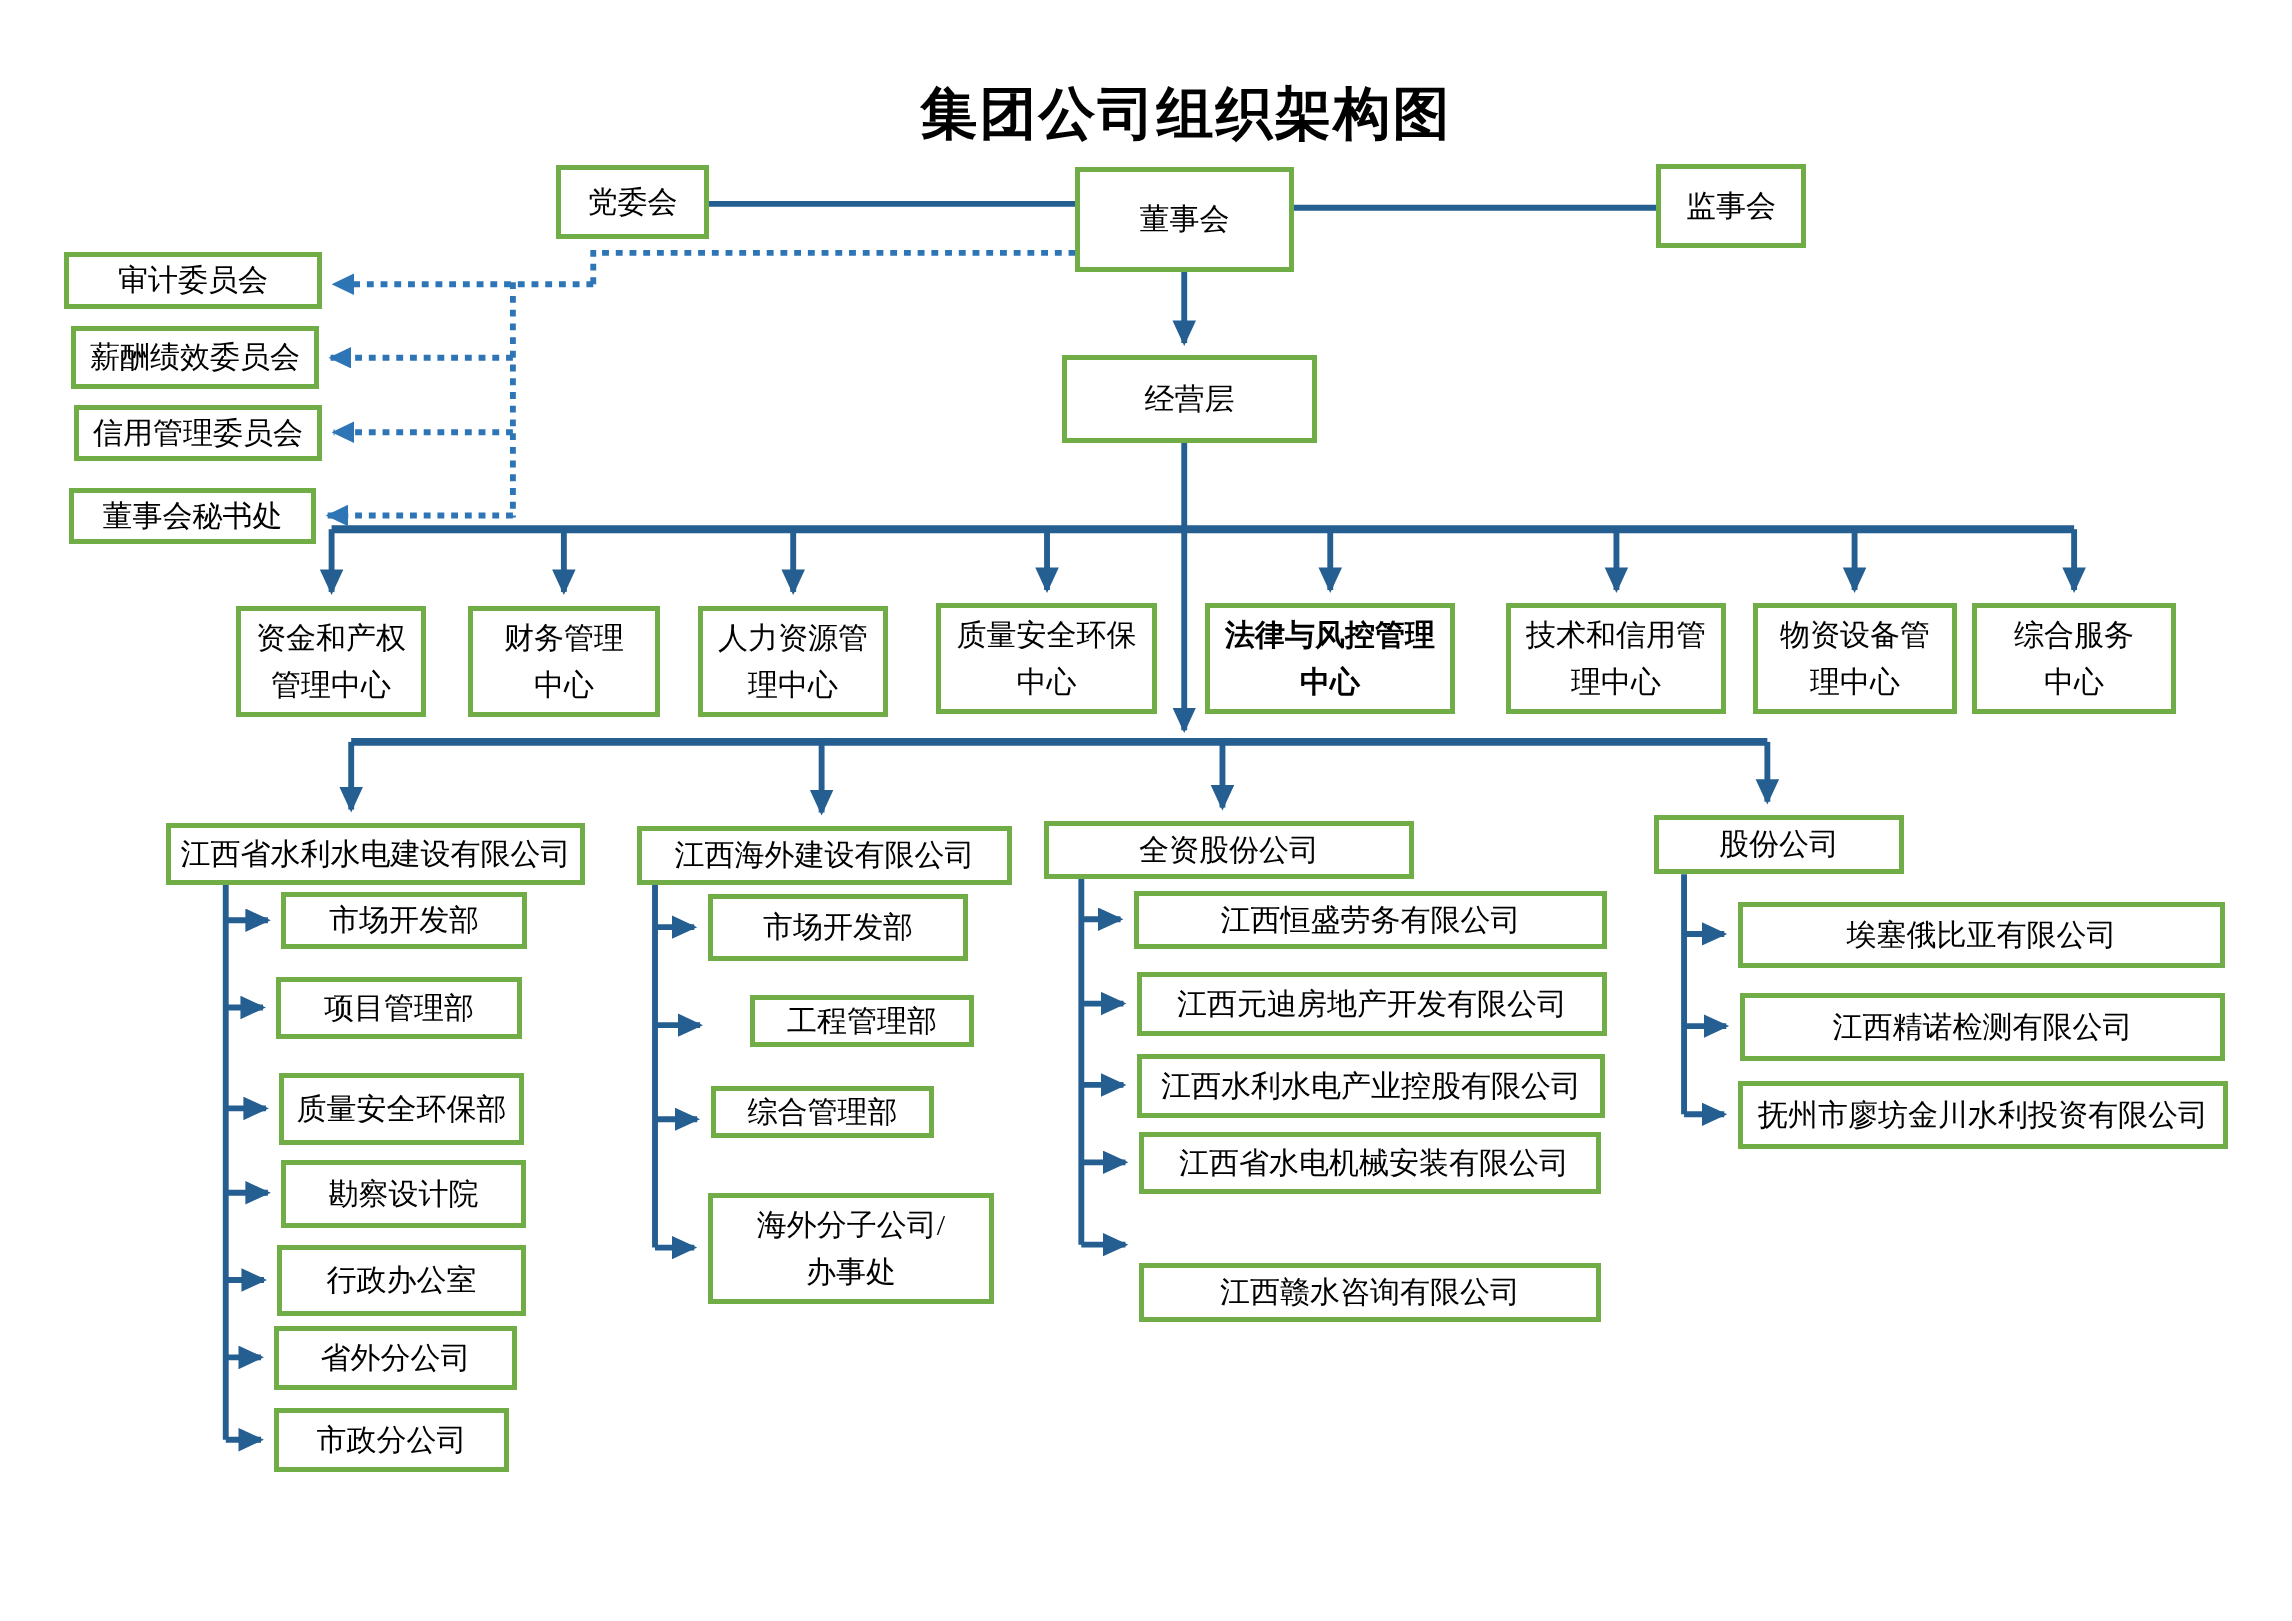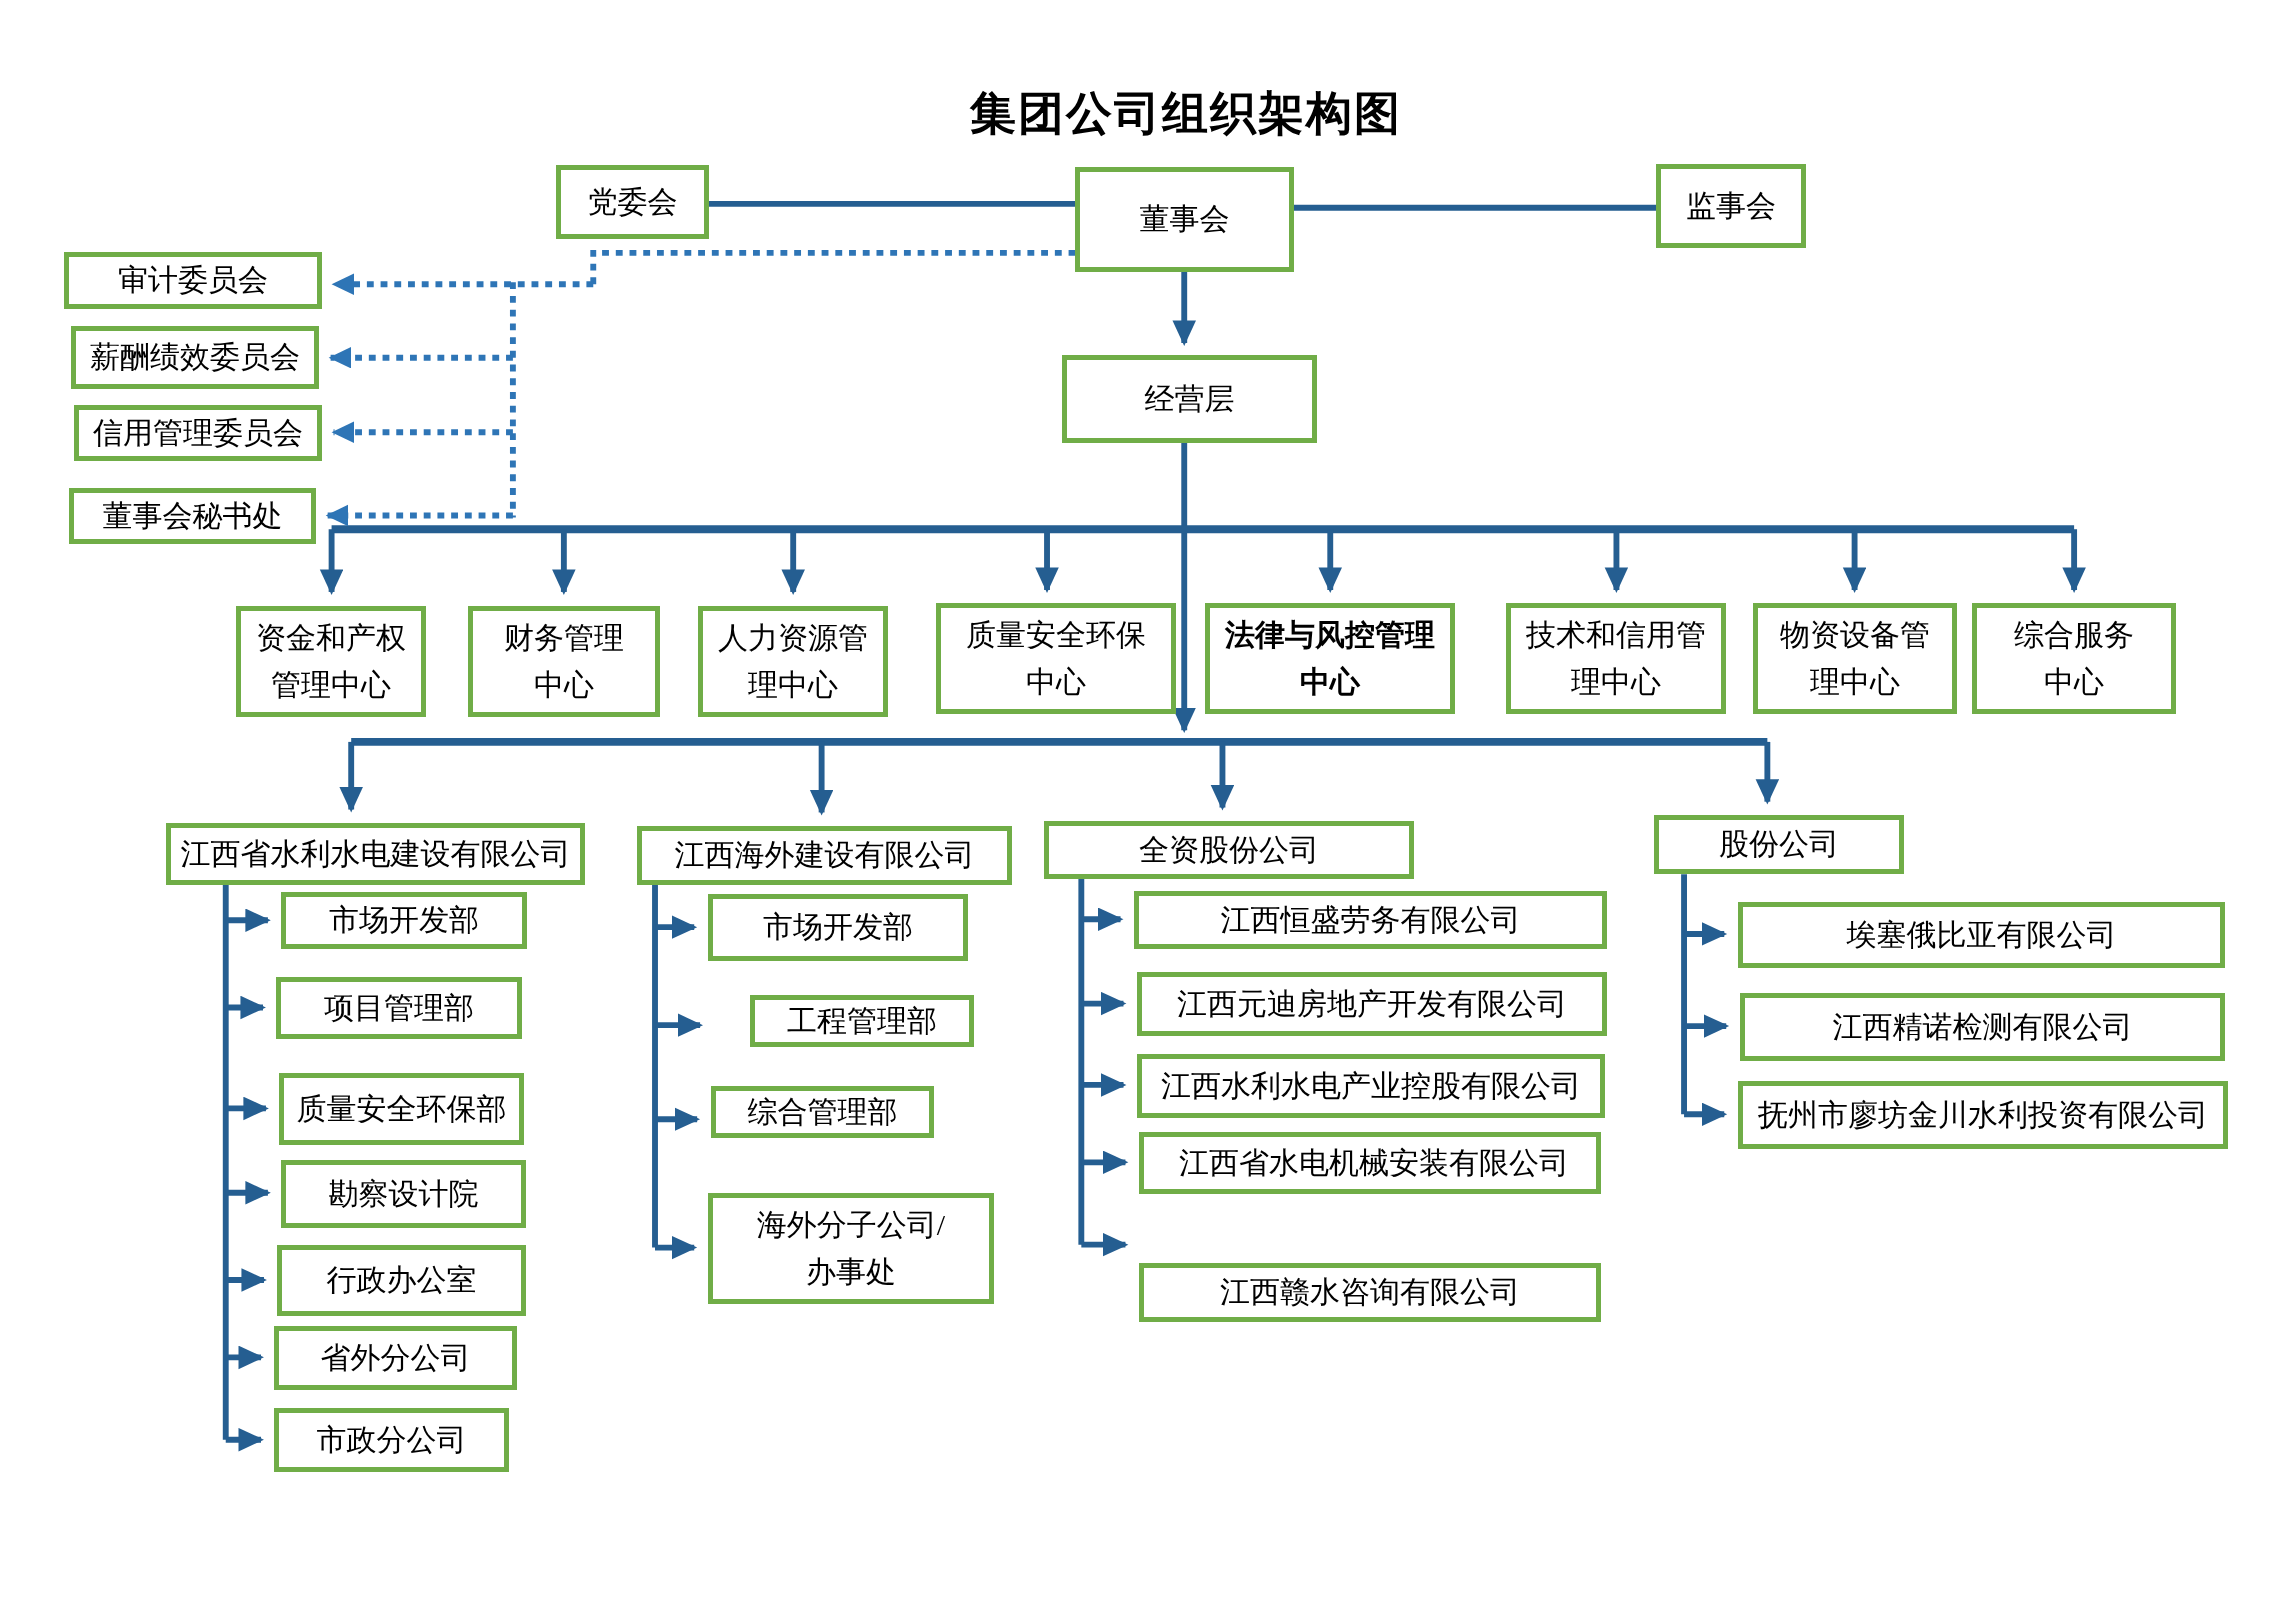--- a/index.html
+++ b/index.html
@@ -12,21 +12,21 @@
     color:#000;
     overflow:hidden;
   }
   .connector-layer{position:absolute;left:0;top:0;width:2293px;height:1621px;}
   .title{
     position:absolute;
     left:843px;top:84px;width:686px;height:63px;
     text-align:center;
     font-family:"Liberation Sans","DejaVu Sans",sans-serif;
     font-weight:bold;
-    font-size:46px;
+    font-size:57px;
     line-height:59px;
     letter-spacing:2px;
   }
   .node{
     position:absolute;
     box-sizing:border-box;
     border:5.9px solid #70AD47;
     background:#ffffff;
     display:flex;
     align-items:center;
@@ -126,21 +126,21 @@
   <div class="node" style="left:69px;top:488px;width:247px;height:56px;">董事会秘书处</div>
 
   <div class="node" style="left:1062px;top:355px;width:255px;height:88px;">经营层</div>
 
   <div class="node" style="left:236px;top:606px;width:190px;height:111px;">资金和产权
 管理中心</div>
   <div class="node" style="left:468px;top:606px;width:192px;height:111px;">财务管理
 中心</div>
   <div class="node" style="left:698px;top:606px;width:190px;height:111px;">人力资源管
 理中心</div>
-  <div class="node" style="left:936px;top:603px;width:240px;height:111px;">质量安全环保
+  <div class="node" style="left:936px;top:603px;width:221px;height:111px;">质量安全环保
 中心</div>
   <div class="node" style="left:1205px;top:603px;width:250px;height:111px;font-weight:bold;">法律与风控管理
 中心</div>
   <div class="node" style="left:1506px;top:603px;width:220px;height:111px;">技术和信用管
 理中心</div>
   <div class="node" style="left:1753px;top:603px;width:204px;height:111px;">物资设备管
 理中心</div>
   <div class="node" style="left:1972px;top:603px;width:204px;height:111px;">综合服务
 中心</div>
 

